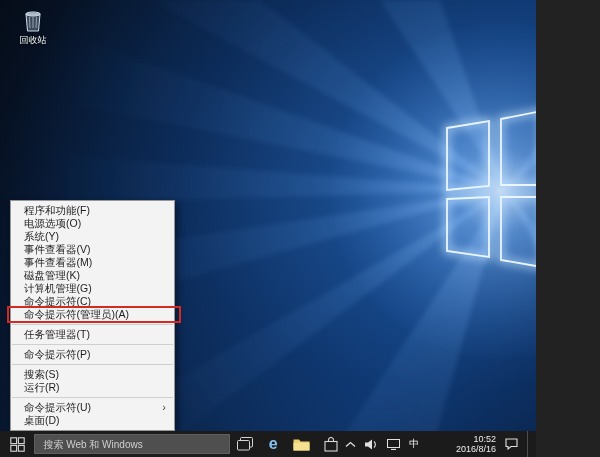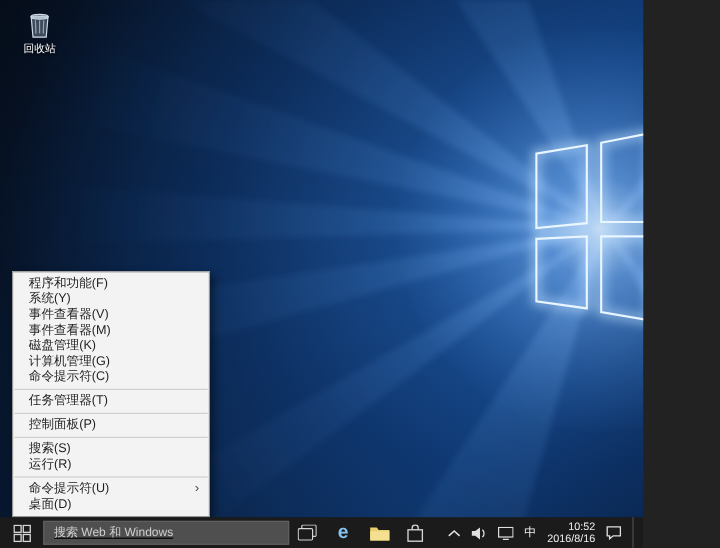--- a/index.html
+++ b/index.html
@@ -48,39 +48,39 @@
     position:absolute; left:0; right:0; bottom:0; height:26px; z-index:5;
     background:#1b1b1b; display:flex; align-items:center;
   }
   .tb-btn {
     height:100%; display:flex; align-items:center; justify-content:center;
     cursor:default;
   }
   .start-btn { width:36px; }
   .search-box {
     width:205px; height:20px; background:#4f4f4f; border:1px solid #5f5f5f;
-    display:flex; align-items:center;text-decoration:underline;
+    display:flex; align-items:center;
   }
   .search-box input {
     width:100%; height:100%; background:transparent; border:none; outline:none;
     color:#ddd; font-size:10px; padding:0 8px;
   }
   .search-box input::placeholder { color:#cfcfcf; opacity:1; }
   .app-btn { width:30px; }
   .edge-glyph { color:#85c4f2; font-size:16px; font-weight:bold; line-height:16px; }
 
   .tray {
     margin-left:auto; height:100%; display:flex; align-items:center;
     gap:9px; padding-right:5px;
   }
   .tray-icon { display:flex; align-items:center; justify-content:center; height:100%; cursor:default; }
   .ime { color:#eee; font-size:10px; }
   .clock {
     display:flex; flex-direction:column; align-items:flex-end; justify-content:center;
-    color:#eee; font-size:9px; line-height:10.5px; height:100%;
+    color:#eee; font-size:9px; line-height:10.5px; height:100%;margin-left:28px;
   }
   .show-desktop { width:4px; height:100%; border-left:1px solid #4d4d4d; }
 </style>
 </head>
 <body>
 
 <div class="screen">
 
   <svg class="wallpaper" width="600" height="457" viewBox="0 0 600 457">
     <defs>
@@ -138,44 +138,50 @@
       <path d="M6.5 9 L7 20 M10 9 L10 20 M13.5 9 L13 20" stroke="rgba(230,240,250,0.55)" stroke-width="1" fill="none"></path>
     </svg>
     <span>回收站</span>
   </div>
 
   <div class="context-menu" id="menu-items">
       <div class="menu-item">
         <span class="mi-label">程序和功能(F)</span>
       </div>
       <div class="menu-item">
+        <span class="mi-label">电源选项(O)</span>
+      </div>
+      <div class="menu-item">
         <span class="mi-label">系统(Y)</span>
       </div>
       <div class="menu-item">
         <span class="mi-label">事件查看器(V)</span>
       </div>
       <div class="menu-item">
         <span class="mi-label">事件查看器(M)</span>
       </div>
       <div class="menu-item">
         <span class="mi-label">磁盘管理(K)</span>
       </div>
       <div class="menu-item">
         <span class="mi-label">计算机管理(G)</span>
       </div>
       <div class="menu-item">
         <span class="mi-label">命令提示符(C)</span>
       </div>
+      <div class="menu-item highlighted">
+        <span class="mi-label">命令提示符(管理员)(A)</span>
+      </div>
       <div class="menu-sep"></div>
       <div class="menu-item">
         <span class="mi-label">任务管理器(T)</span>
       </div>
       <div class="menu-sep"></div>
       <div class="menu-item">
-        <span class="mi-label">控制面板(P)</span>
+        <span class="mi-label">命令提示符(P)</span>
       </div>
       <div class="menu-sep"></div>
       <div class="menu-item">
         <span class="mi-label">搜索(S)</span>
       </div>
       <div class="menu-item">
         <span class="mi-label">运行(R)</span>
       </div>
       <div class="menu-sep"></div>
       <div class="menu-item">

